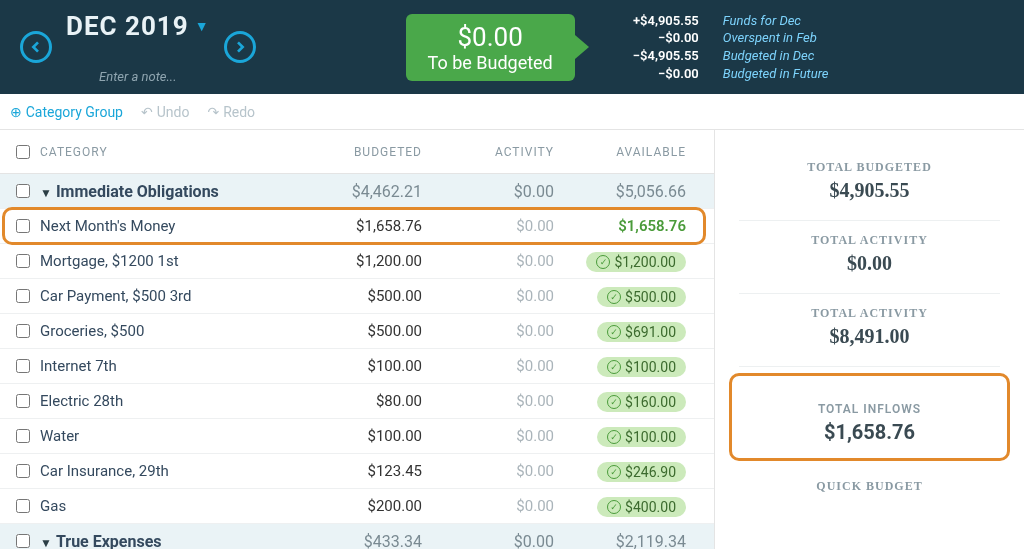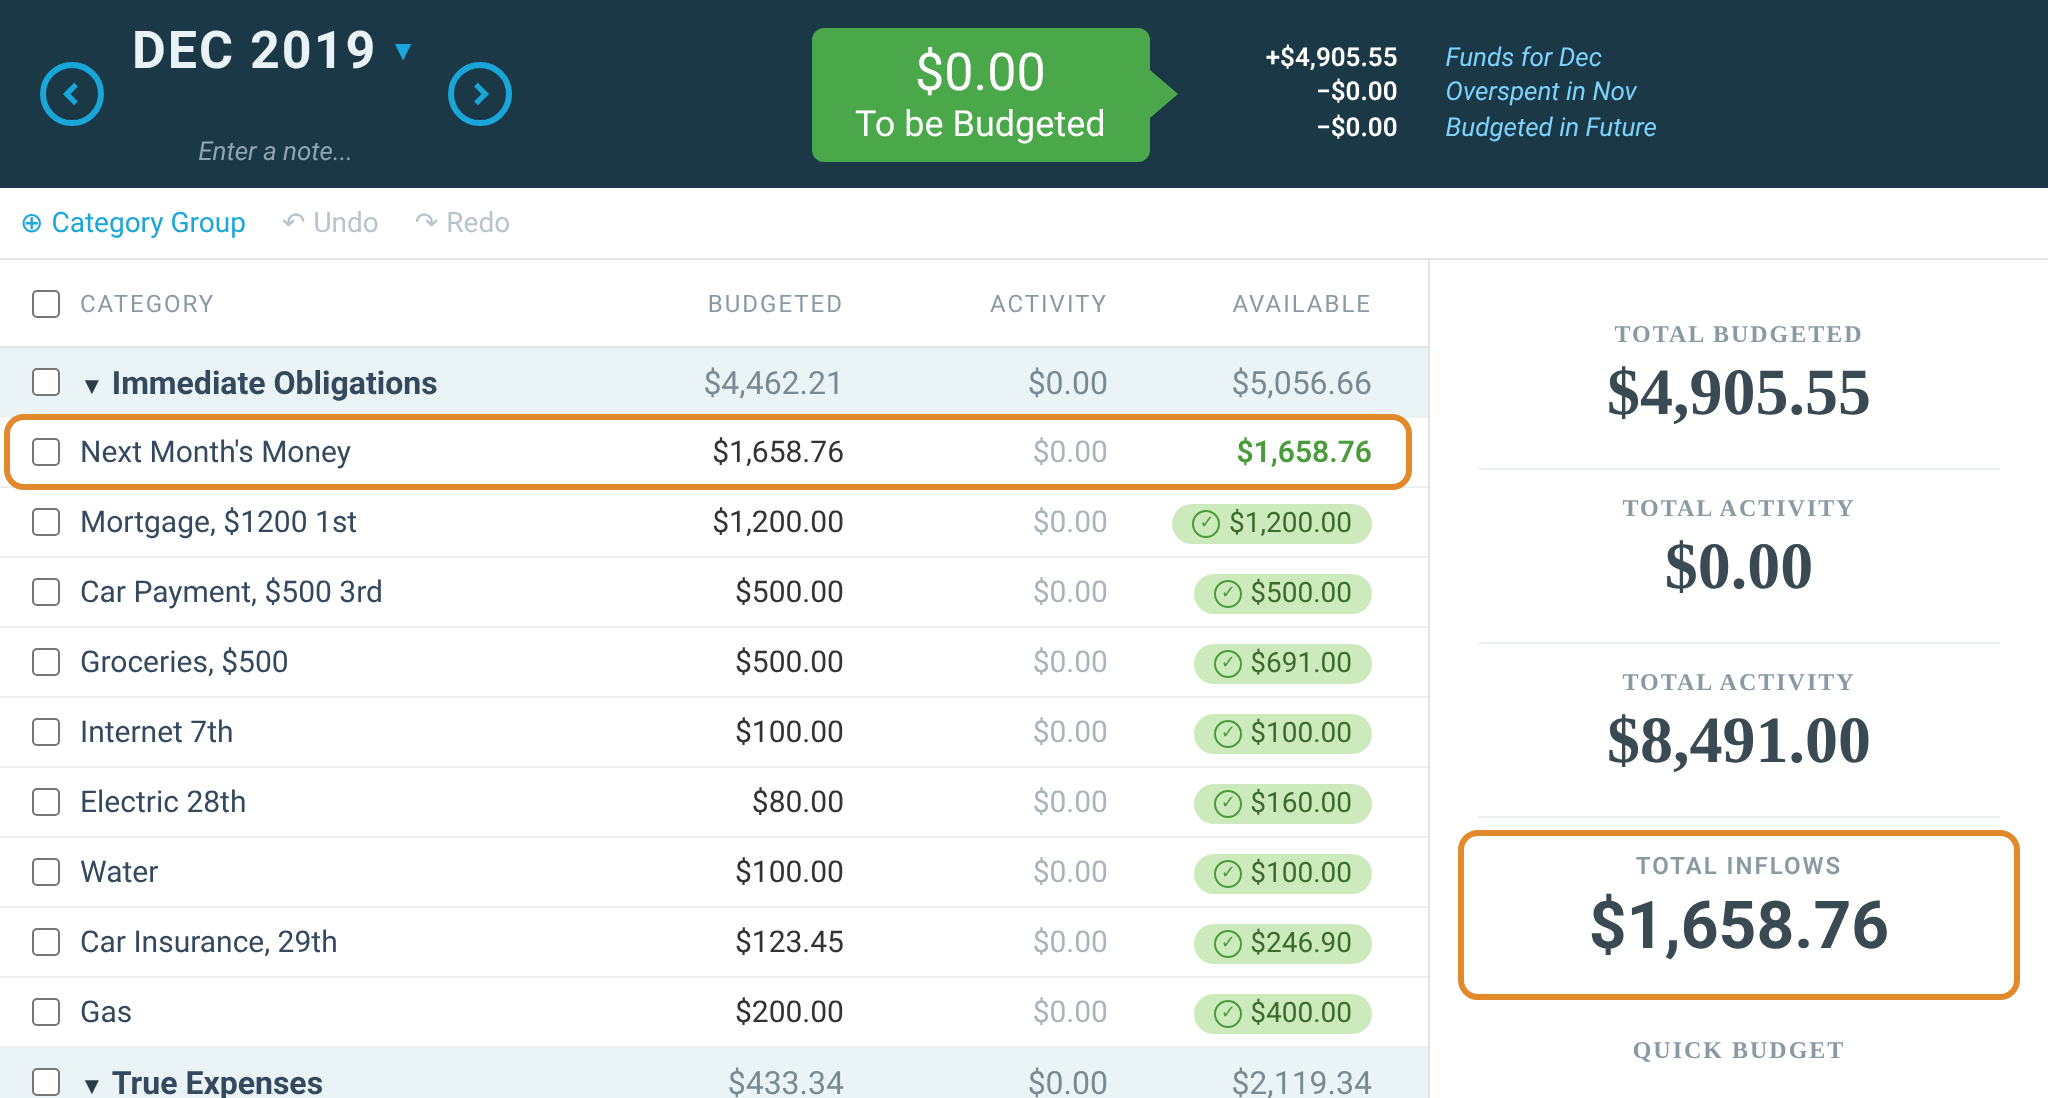--- a/index.html
+++ b/index.html
@@ -73,22 +73,22 @@
     content:""; position:absolute; left:2px; right:8px; top:-2px; bottom:-2px;
     border:3px solid #e2892b; border-radius:10px; pointer-events:none;
   }
   .caret { display:inline-block; margin-right:4px; font-size:12px;}
   .sidebar {
     width:310px; border-left:1px solid #e4e4e4; padding:18px 0; text-align:center;
   }
   .side-block { padding:12px 0 18px; border-bottom:1px solid #edf0f1; margin:0 24px;font-family:Liberation Serif, serif;}
   .side-block:last-child{border-bottom:none;}
   .side-label { font-size:12px; letter-spacing:1px; color:#8a9aa3; font-weight:600;}
-  .side-value { font-size:33px; font-weight:700; color:#3a4a52; margin-top:4px;}
-  .side-highlight { border:3px solid #e2892b; border-radius:10px; margin:6px 14px; padding:8px 0 14px;}
+  .side-value { font-size:20px; font-weight:700; color:#3a4a52; margin-top:4px;}
+  .side-highlight { border:3px solid #e2892b; border-radius:10px; margin:6px 14px; padding:26px 0 14px;}
 </style>
 </head>
 <body>
 
 <div class="header">
   <div class="nav-arrow">
     <svg viewBox="0 0 24 24" width="16" height="16" fill="none" stroke="#1aa6d9" stroke-width="4">
         <path d="M15 5l-7 7 7 7"></path>
       </svg>
   </div>
@@ -110,21 +110,25 @@
       <div class="amt">$0.00</div>
       <div class="lbl">To be Budgeted</div>
     </div>
     <div class="summary-lines">
       <div class="line">
           <span class="val">+$4,905.55</span>
           <span class="desc">Funds for Dec</span>
         </div>
       <div class="line">
           <span class="val">−$0.00</span>
-          <span class="desc">Overspent in Nov</span>
+          <span class="desc">Overspent in Feb</span>
+        </div>
+      <div class="line">
+          <span class="val">−$4,905.55</span>
+          <span class="desc">Budgeted in Dec</span>
         </div>
       <div class="line">
           <span class="val">−$0.00</span>
           <span class="desc">Budgeted in Future</span>
         </div>
     </div>
   </div>
 </div>
 
 <div class="toolbar">

